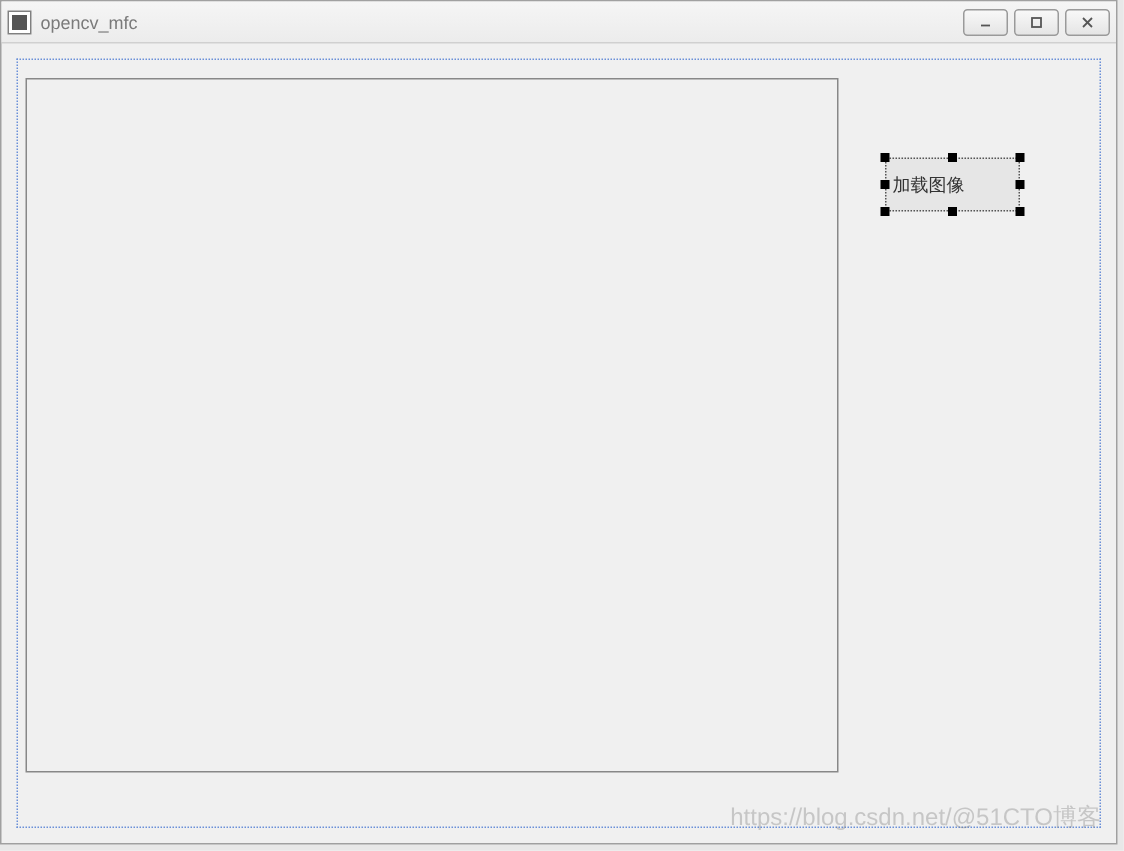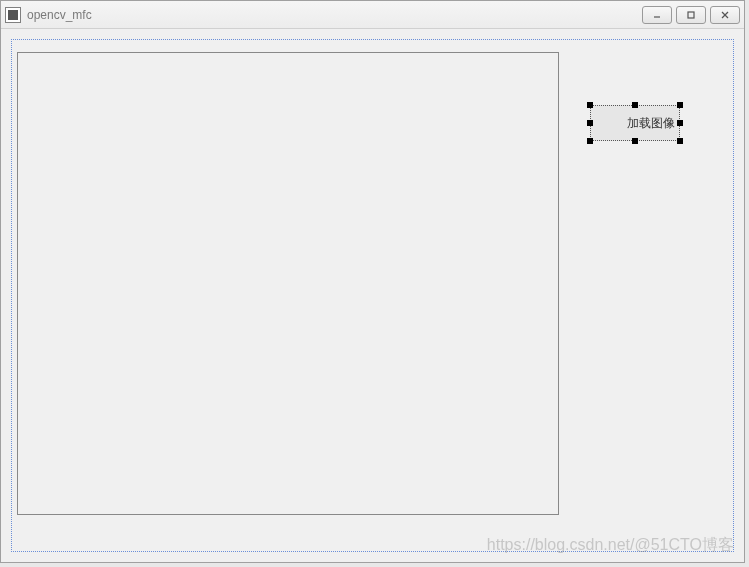--- a/index.html
+++ b/index.html
@@ -104,21 +104,21 @@
     .h-br { right: -3px; bottom: -3px; }
     .load-button {
       width: 100%;
       height: 100%;
       border: 1px dotted #555;
       background: #e6e6e6;
       font-size: 12px;
       color: #333;
       display: flex;
       align-items: center;
-      justify-content: flex-end;
+      justify-content: flex-start;
       cursor: pointer;
       padding: 0 4px;
     }
     .watermark {
       position: absolute;
       right: 10px;
       bottom: 6px;
       font-size: 16px;
       color: rgba(120,120,120,0.35);
       font-family: Arial, sans-serif;

